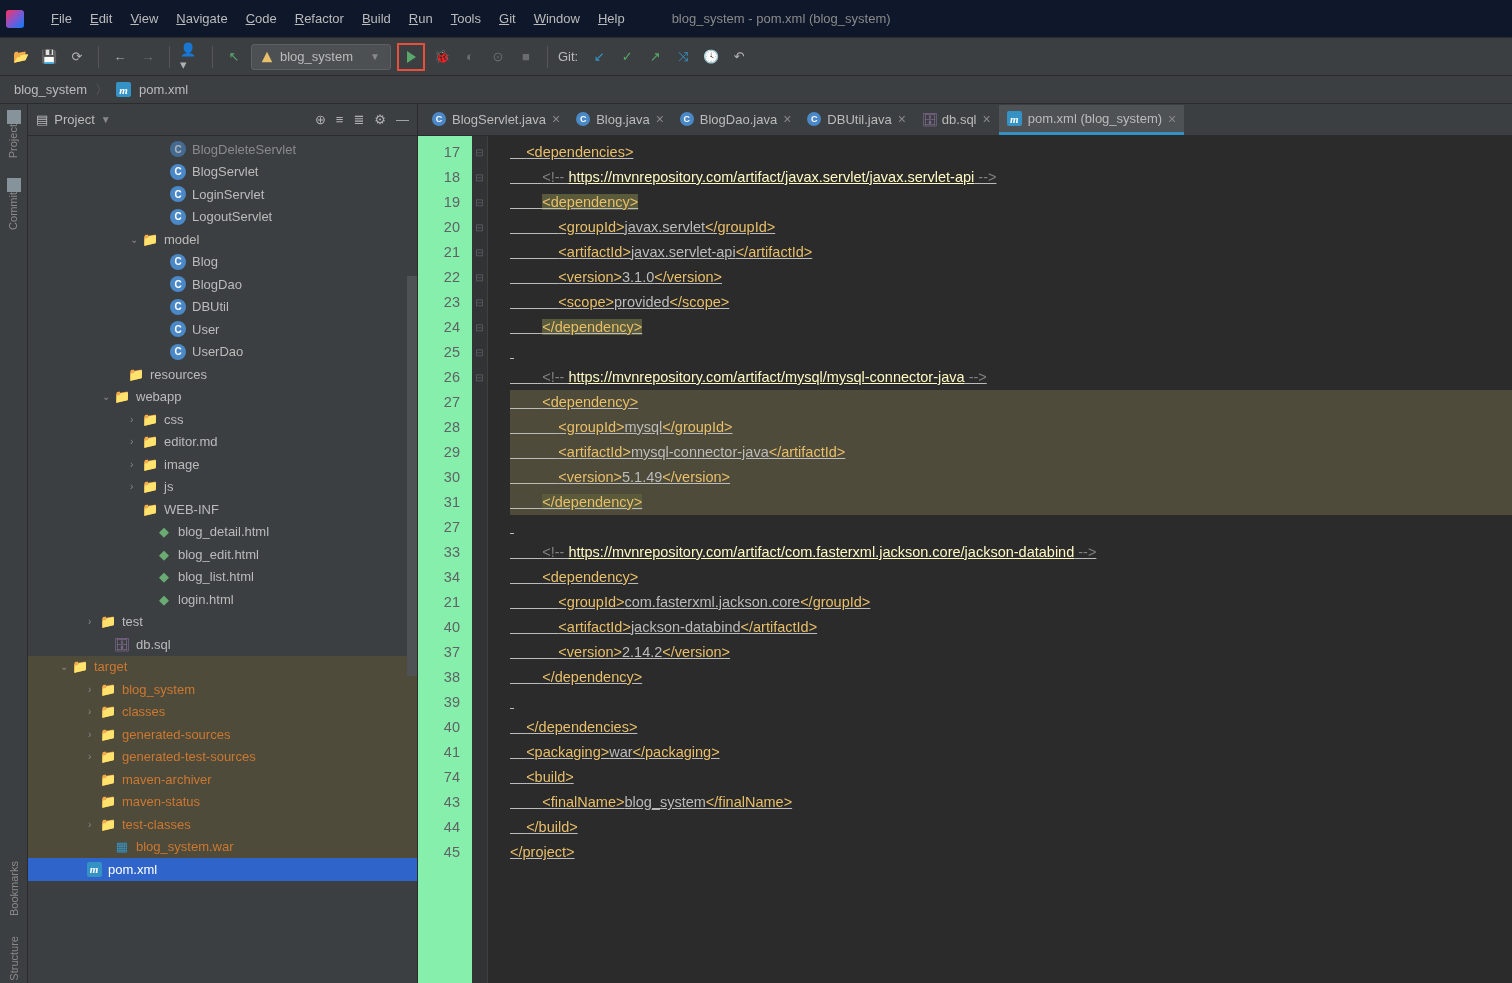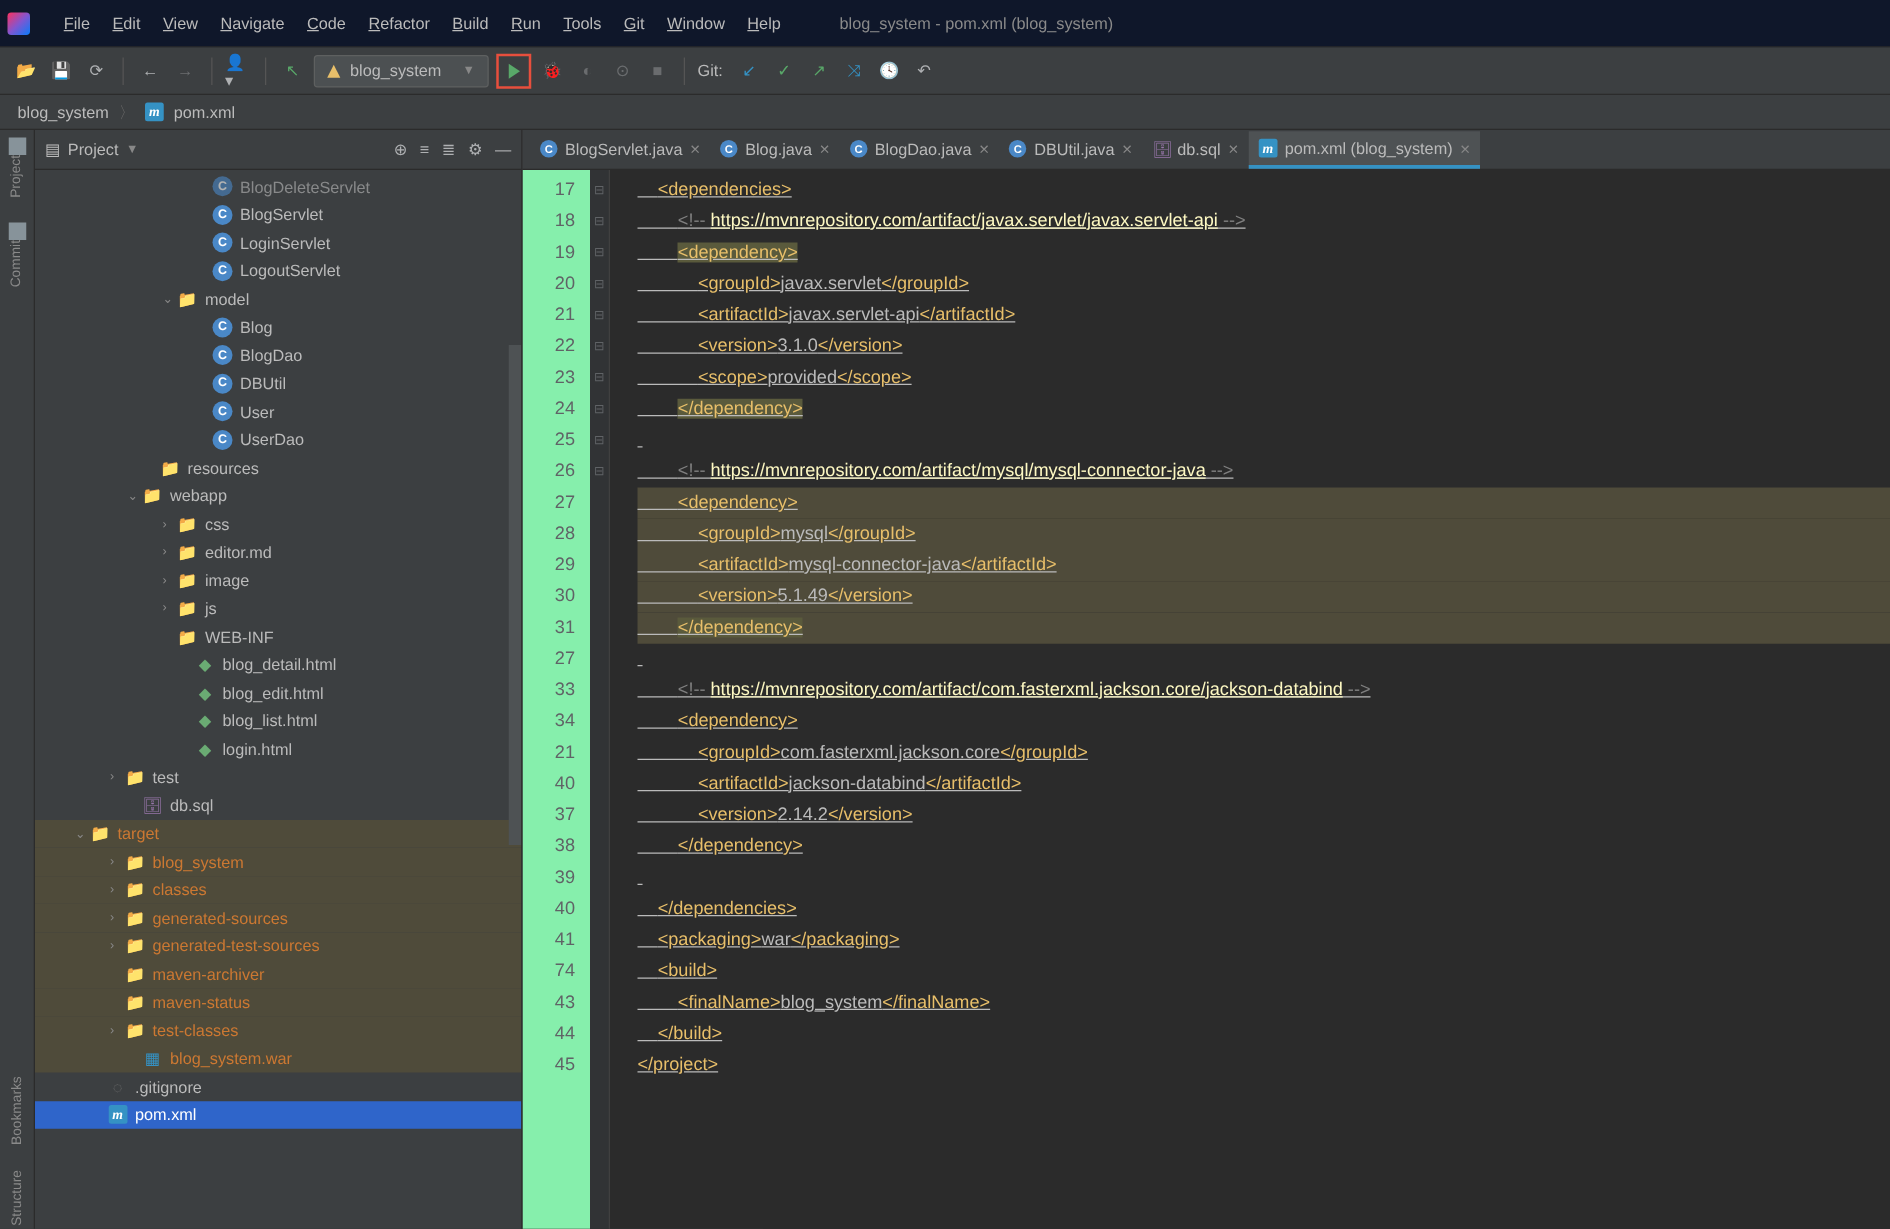--- a/index.html
+++ b/index.html
@@ -315,25 +315,20 @@
         <div class="tree-row hl" style="padding-left: 60px; color: rgb(204, 120, 50);">
           <span class="arrow">›</span>
           <span class="ficon ic-folder-o">📁</span>
           <span>test-classes</span>
         </div>
         <div class="tree-row hl" style="padding-left: 74px; color: rgb(204, 120, 50);">
           <span class="arrow"></span>
           <span class="ficon" style="color:#3592c4">▦</span>
           <span>blog_system.war</span>
         </div>
-        <div class="tree-row" style="padding-left: 46px;">
-          <span class="arrow"></span>
-          <span class="ficon ic-git">◌</span>
-          <span>.gitignore</span>
-        </div>
         <div class="tree-row sel" style="padding-left: 46px;">
           <span class="arrow"></span>
           <span class="ficon">
             <span class="m-icon">m</span>
           </span>
           <span>pom.xml</span>
         </div>
       </div>
   </div>
 

